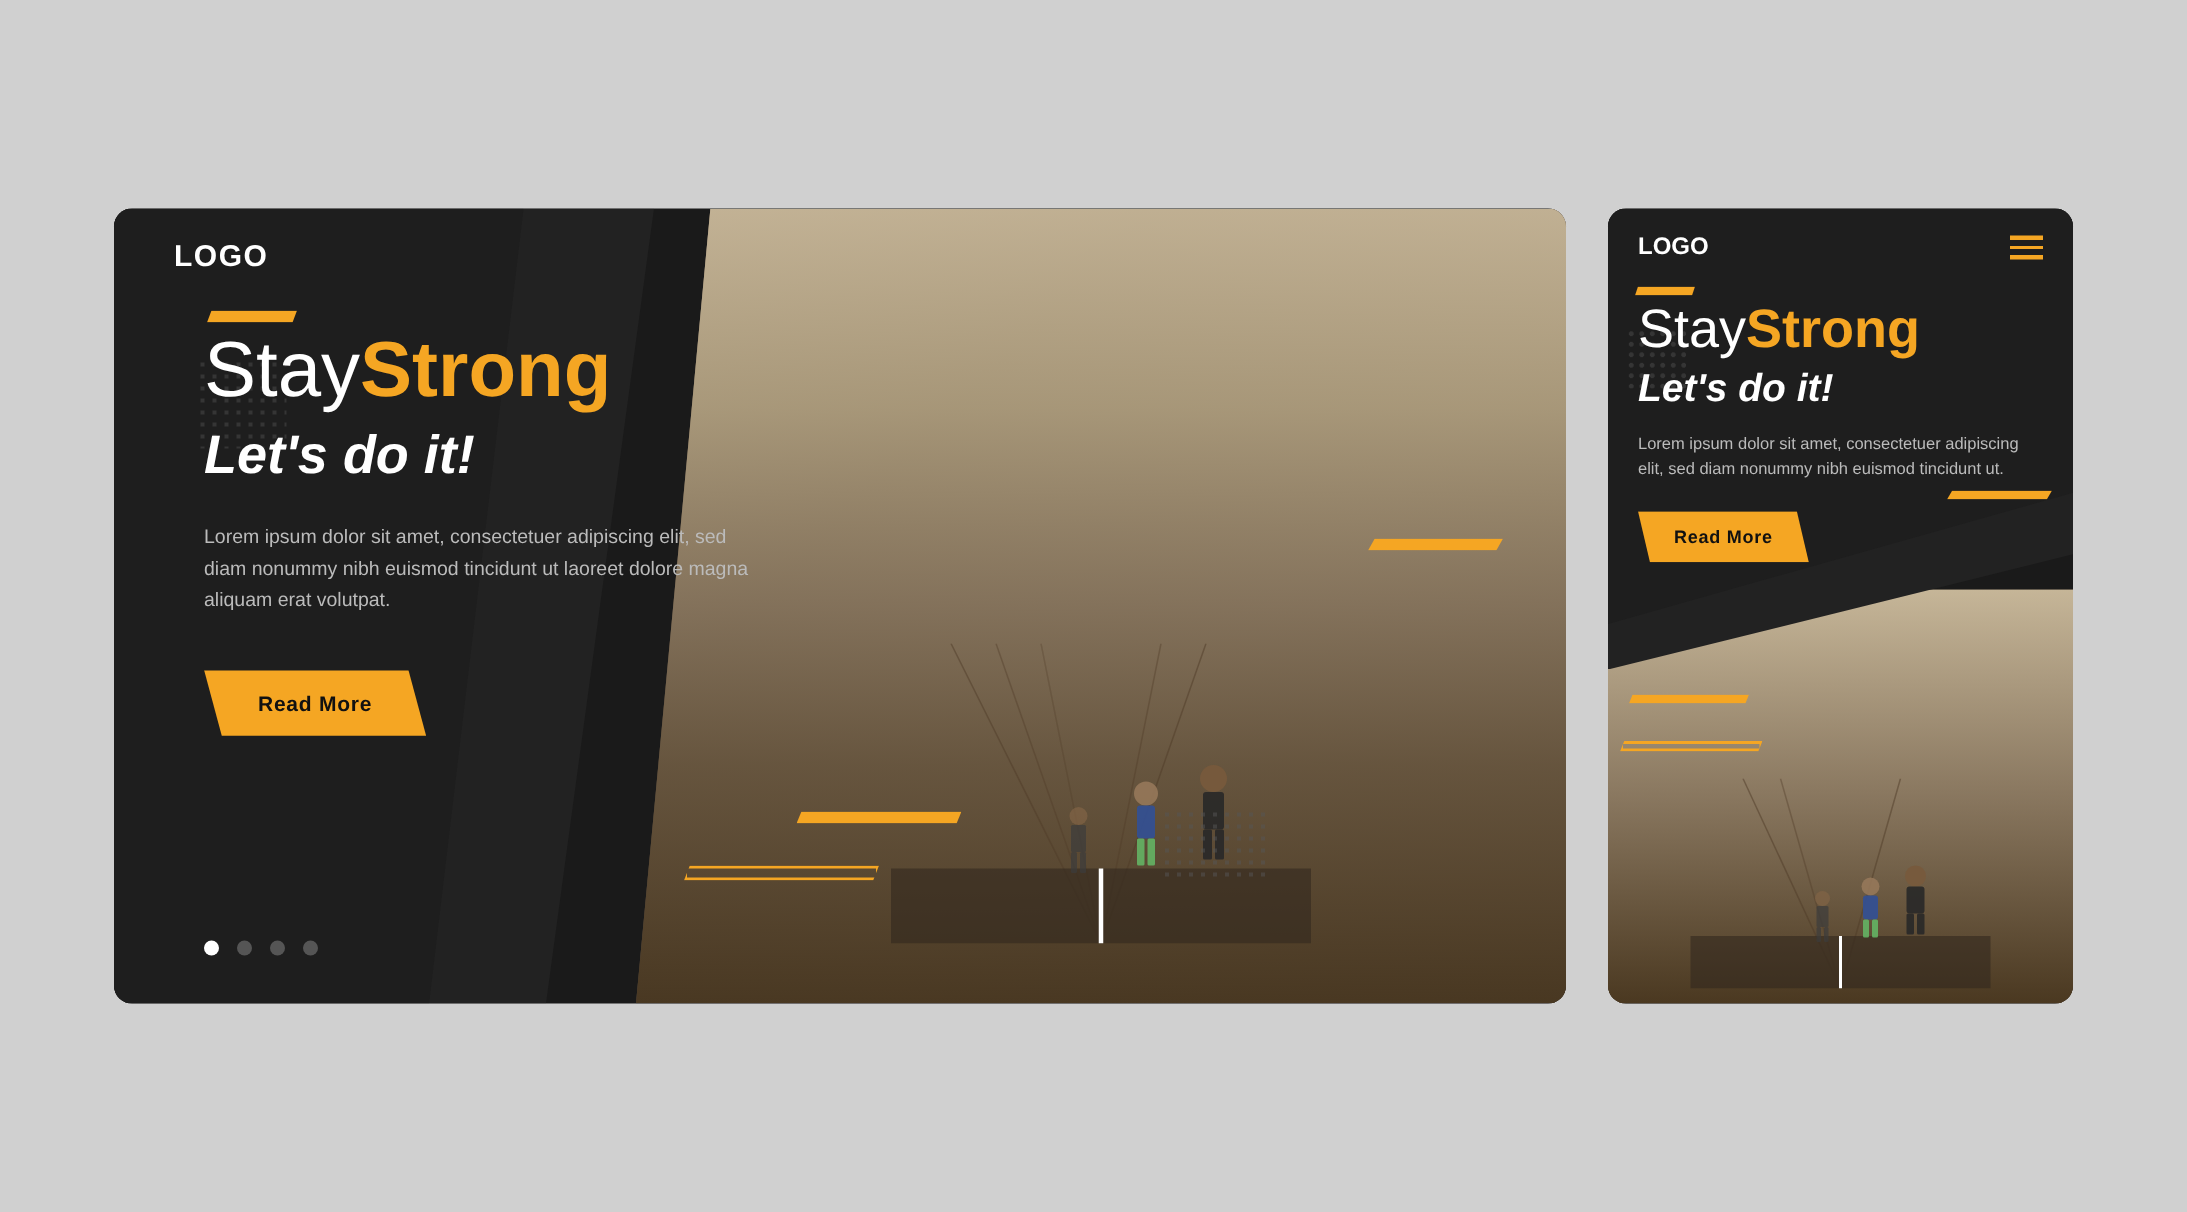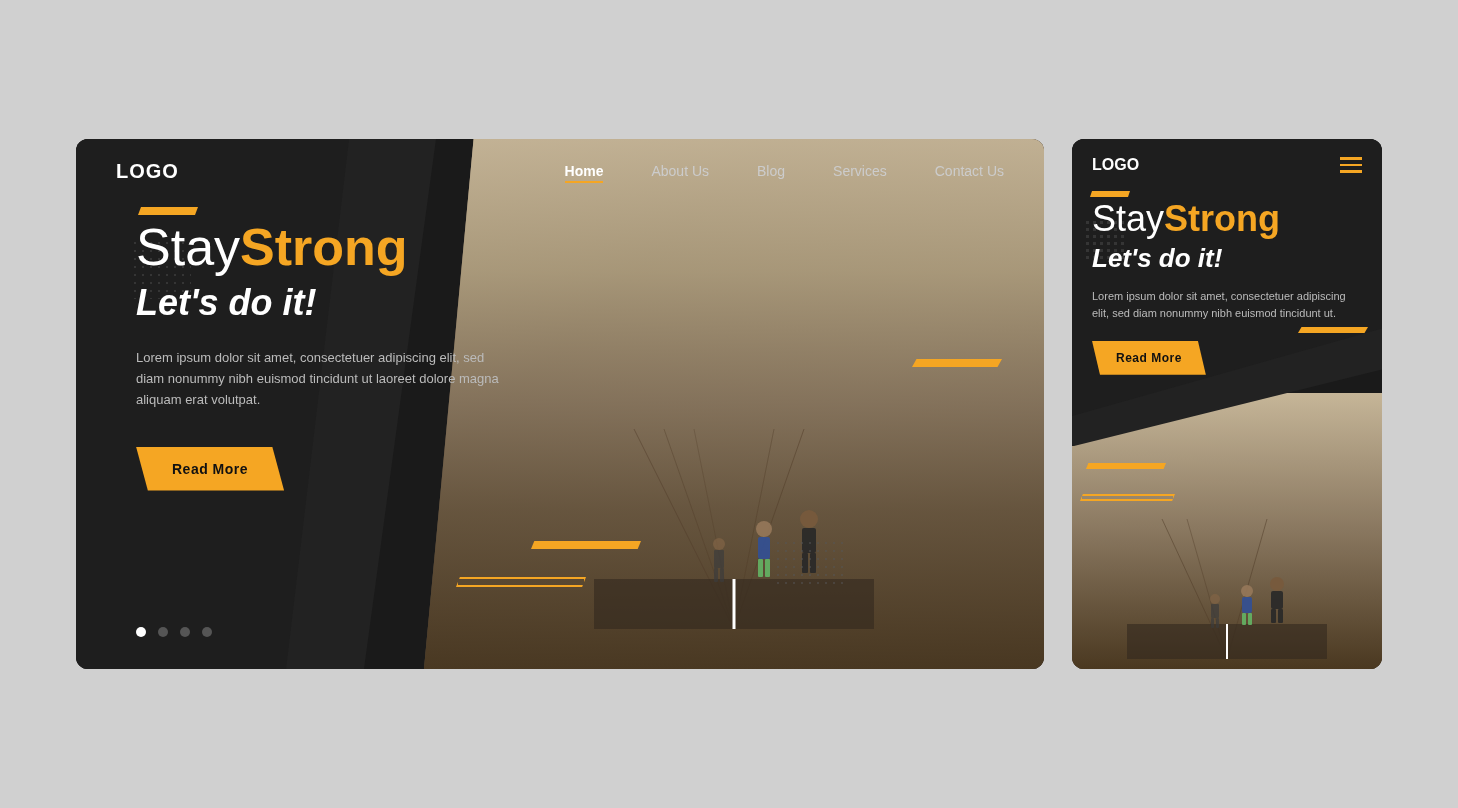--- a/index.html
+++ b/index.html
@@ -471,37 +471,20 @@
     <div class="deco-shape deco-1"></div>
     <div class="deco-shape deco-2"></div>
     <div class="deco-shape deco-3"></div>
     <div class="deco-shape deco-4"></div>
 
     <div class="dot-pattern top-left"></div>
     <div class="dot-pattern bottom-right"></div>
 
     <nav class="nav">
       <span class="logo">LOGO</span>
-      <ul class="nav-links">
-        <li class="active">
-          <a href="#">Home</a>
-        </li>
-        <li>
-          <a href="#">About Us</a>
-        </li>
-        <li>
-          <a href="#">Blog</a>
-        </li>
-        <li>
-          <a href="#">Services</a>
-        </li>
-        <li>
-          <a href="#">Contact Us</a>
-        </li>
-      </ul>
     </nav>
 
     <div class="content">
       <h1 class="headline">
         <span>Stay</span><span class="strong">Strong</span>
       </h1>
       <h2 class="subhead">Let's do it!</h2>
       <p class="description">Lorem ipsum dolor sit amet, consectetuer adipiscing elit, sed diam nonummy nibh euismod tincidunt ut laoreet dolore magna aliquam erat volutpat.</p>
       <button class="btn-read-more">Read More</button>
     </div>

